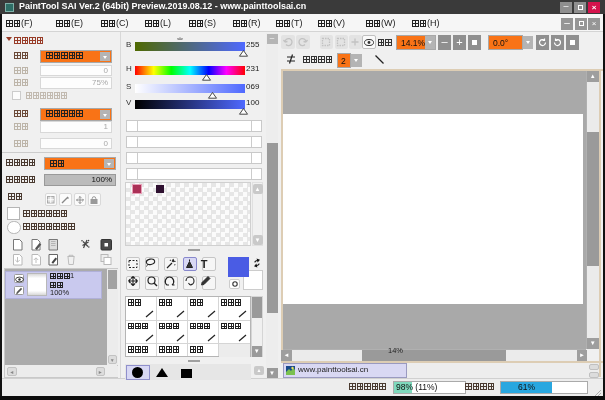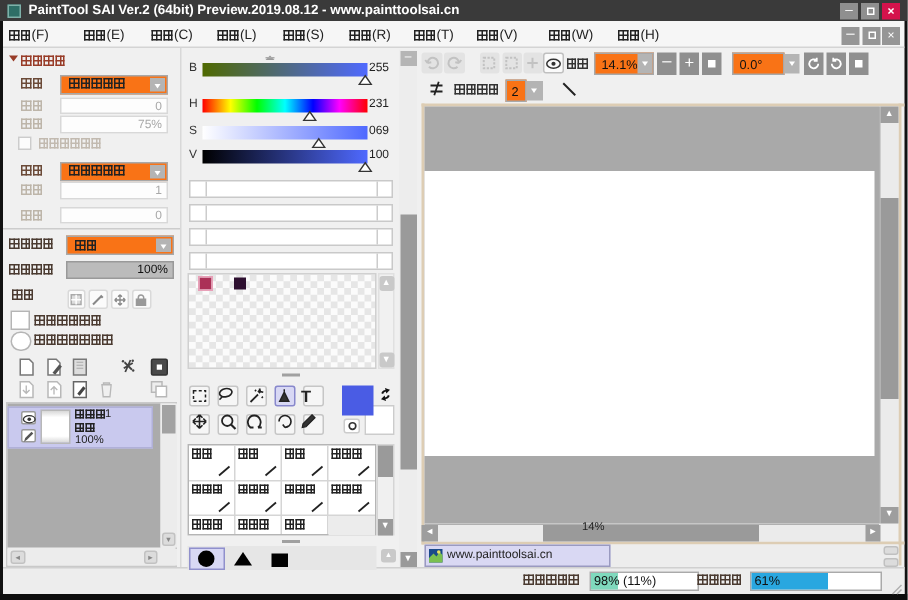--- a/index.html
+++ b/index.html
@@ -368,16 +368,16 @@
 <div class="a" style="left:388px;top:347px;font-size:7.5px;color:#222">14%</div>
 <div class="a" style="left:589px;top:364px;width:10px;height:6px;background:#dcdcdc;border:1px solid #c0c0c0;border-radius:2px"></div>
 <div class="a" style="left:589px;top:371.5px;width:10px;height:6px;background:#dcdcdc;border:1px solid #c0c0c0;border-radius:2px"></div>
 <div class="a" style="left:349px;top:382.5px;color:#4a3a30;font-size:8px"><b class="z "></b><b class="z "></b><b class="z "></b><b class="z "></b><b class="z "></b></div>
 <div class="a" style="left:393px;top:380.5px;width:73px;height:13px;background:#fff;border:1px solid #aaa"></div>
 <div class="a" style="left:394px;top:381.5px;width:18px;height:11px;background:#7fd9bd"></div>
 <div class="a" style="left:396px;top:382.5px;font-size:8.5px;color:#111">98% (11%)</div>
 <div class="a" style="left:465px;top:382.5px;color:#4a3a30;font-size:8px"><b class="z "></b><b class="z "></b><b class="z "></b><b class="z "></b></div>
 <div class="a" style="left:500px;top:380.5px;width:88px;height:13px;background:#fff;border:1px solid #aaa"></div>
 <div class="a" style="left:501px;top:381.5px;width:51px;height:11px;background:#29a7e0"></div>
-<div class="a" style="left:503px;top:382.5px;font-size:8.5px;color:#111">61%</div>
+<div class="a" style="left:518px;top:382.5px;font-size:8.5px;color:#111">61%</div>
 <svg style="left:594px;top:389px" width="8" height="8" viewBox="0 0 8 8" stroke="#b0b0b0">
     <path d="M7 1 L1 7 M7 4 L4 7" stroke-width="1"></path>
   </svg>
 
 </body></html>

